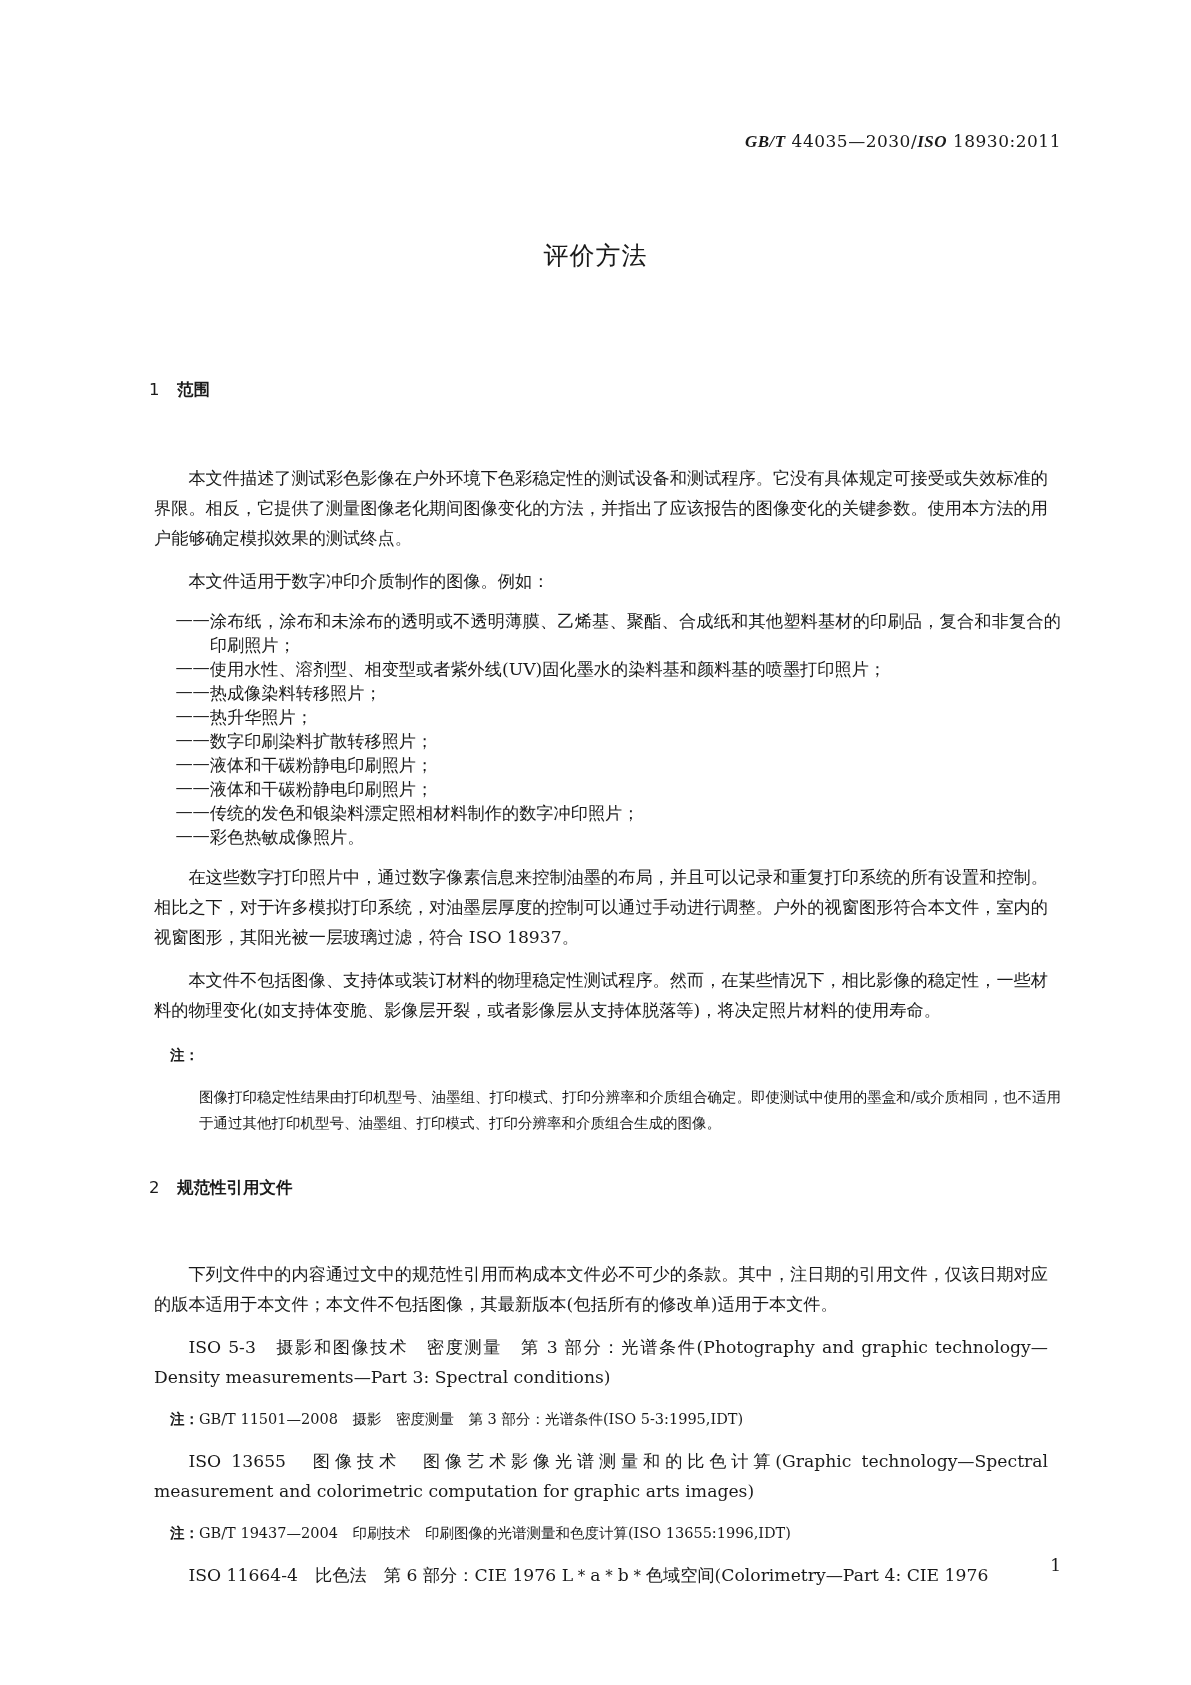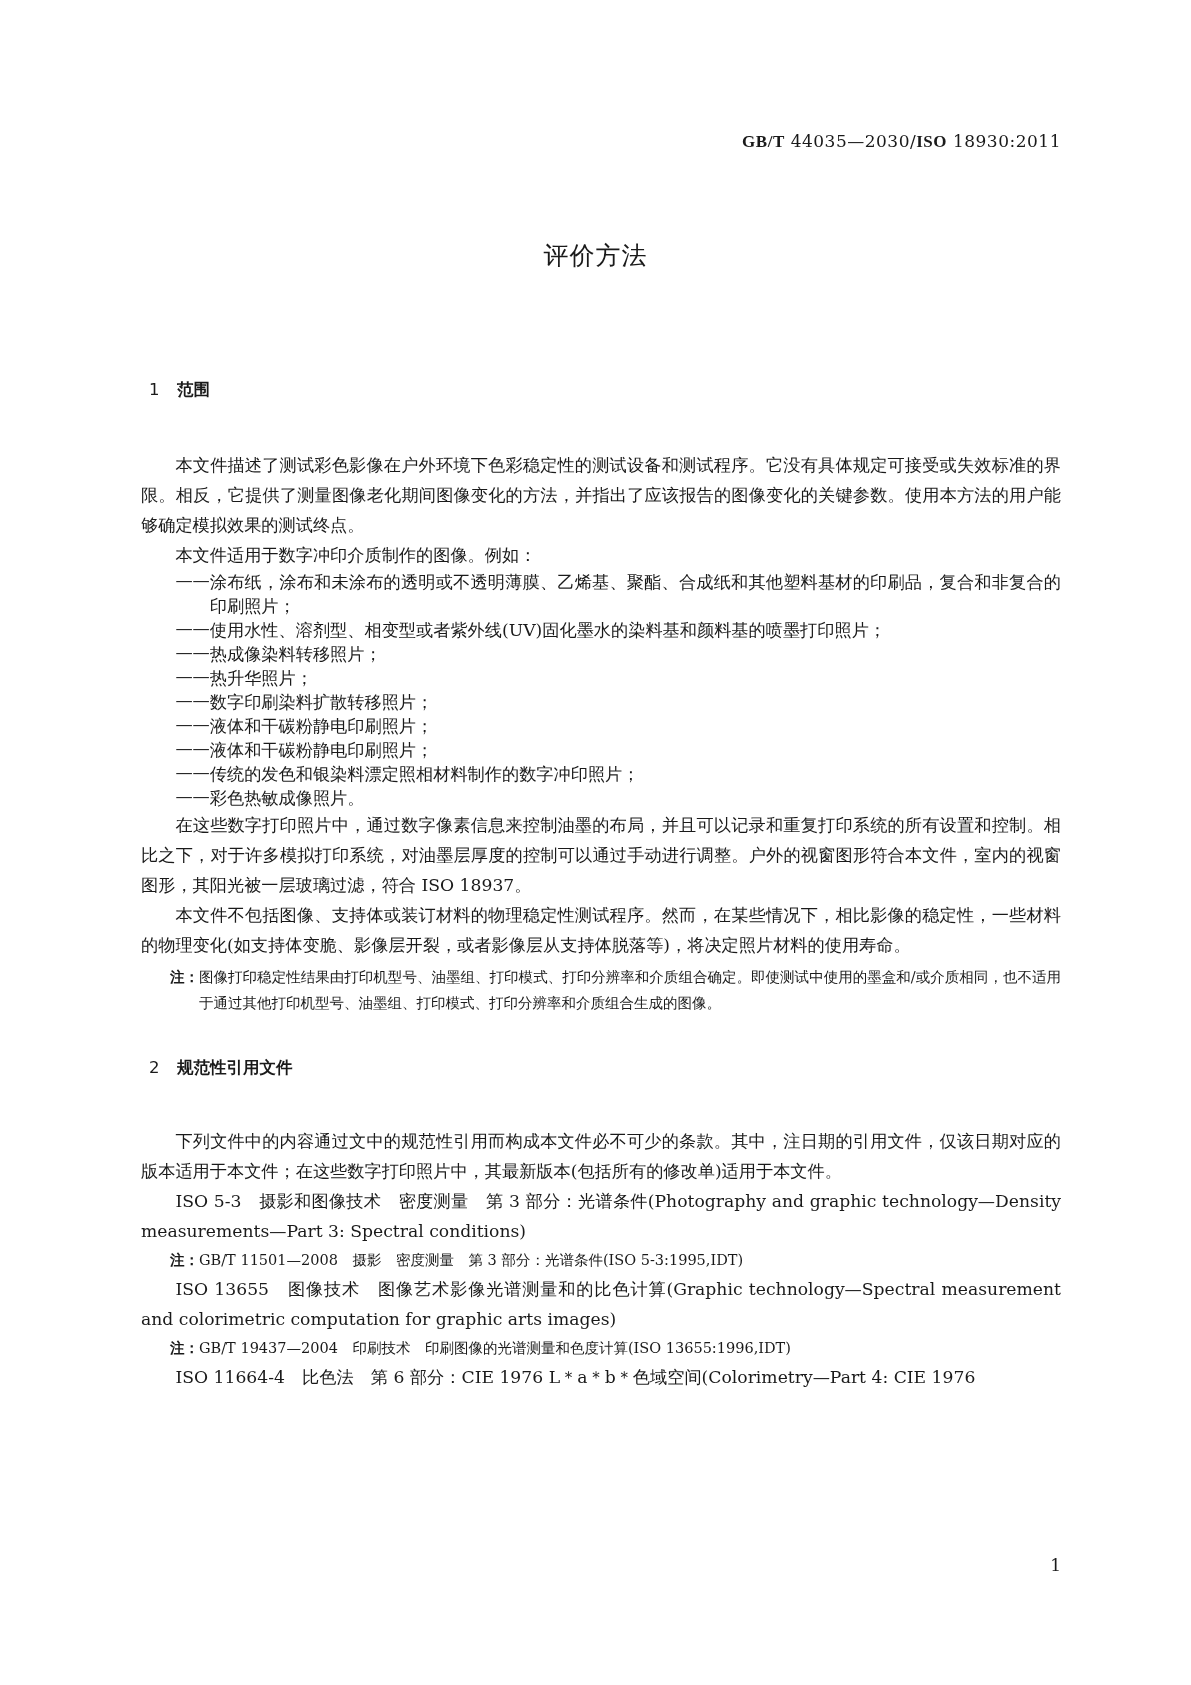--- a/index.html
+++ b/index.html
@@ -1,31 +1,31 @@
 <!DOCTYPE html>
 <html><head>
 <meta charset="utf-8">
 <style>
   html, body { margin: 0; padding: 0; background: #ffffff; }
   body { width: 1191px; height: 1685px; position: relative; overflow: hidden;
          font-family: "DejaVu Serif", "Liberation Serif", serif; color: #1a1a1a; }
   .header-code { position: absolute; top: 131px; right: 130px; font-size: 17px; letter-spacing: 0.5px; }
-  .header-code b { font-family: "Liberation Serif", serif; font-weight: bold; }
+  .header-code b { font-family: "Liberation Serif", serif; font-weight: bold; font-style: italic; }
   .title { position: absolute; top: 232px; left: 0; width: 100%; text-align: center;
            font-family: "DejaVu Sans", sans-serif; font-size: 25px; line-height: 47px; letter-spacing: 1px; }
   .content { position: absolute; left: 141px; width: 920px; top: 368px; font-size: 17.2px; }
   .section-heading { font-family: "DejaVu Sans", sans-serif; font-size: 16.5px; margin: 8px; height: 28px; line-height: 28px; font-weight: bold; }
   .section-heading .num { display: inline-block; width: 28px; font-weight: normal; }
-  p { margin: 0; line-height: 30px; text-align: justify; text-indent: 2em; }
+  p { margin: 13px; line-height: 30px; text-align: justify; text-indent: 2em; }
   .dash-item { padding-left: 2em; text-indent: 0; display: flex; }
   .dash-item .dash { flex: 0 0 auto; width: 2em; }
   .dash-item .txt { flex: 1; text-align: justify; }
   .note { font-size: 14.5px; line-height: 26px; padding-left: 2em; text-indent: 0; display: flex; }
   .note .lbl { flex: 0 0 auto; font-family: "DejaVu Sans", sans-serif; font-weight: bold; }
-  .note .txt { flex: 1; text-align: justify; }
+  .note .txt { flex: 1; text-align: justify; margin-top: 42px; }
   .ref { text-indent: 2em; }
   .ref-note { font-size: 14.5px; line-height: 28px; padding-left: 2em; text-indent: 0; }
   .ref-note .lbl { font-family: "DejaVu Sans", sans-serif; font-weight: bold; }
   .page-num { position: absolute; top: 1555px; right: 130px; font-size: 17px; }
 </style>
 </head>
 <body>
 
 <div class="header-code"><b>GB/T</b><span> 44035—2030/</span><b>ISO</b><span> 18930:2011</span></div>
 
@@ -80,21 +80,21 @@
   <div style="height:4px"></div>
   <div class="note">
       <span class="lbl">注：</span>
       <span class="txt">图像打印稳定性结果由打印机型号、油墨组、打印模式、打印分辨率和介质组合确定。即使测试中使用的墨盒和/或介质相同，也不适用于通过其他打印机型号、油墨组、打印模式、打印分辨率和介质组合生成的图像。</span>
     </div>
 
   <div style="height:30px"></div>
 
   <h2 class="section-heading"><span class="num">2</span><span>规范性引用文件</span></h2>
   <div style="height:36px"></div>
-  <p>下列文件中的内容通过文中的规范性引用而构成本文件必不可少的条款。其中，注日期的引用文件，仅该日期对应的版本适用于本文件；在这些数字打印照片中，其最新版本(包括所有的修改单)适用于本文件。</p>
+  <p>下列文件中的内容通过文中的规范性引用而构成本文件必不可少的条款。其中，注日期的引用文件，仅该日期对应的版本适用于本文件；本文件不包括图像，其最新版本(包括所有的修改单)适用于本文件。</p>
   <p class="ref">ISO 5-3　摄影和图像技术　密度测量　第 3 部分：光谱条件(Photography and graphic technology—Density measurements—Part 3: Spectral conditions)</p>
   <div class="ref-note"><span class="lbl">注：</span><span>GB/T 11501—2008　摄影　密度测量　第 3 部分：光谱条件(ISO 5-3:1995,IDT)</span></div>
   <p class="ref">ISO 13655　图像技术　图像艺术影像光谱测量和的比色计算(Graphic technology—Spectral measurement and colorimetric computation for graphic arts images)</p>
   <div class="ref-note"><span class="lbl">注：</span><span>GB/T 19437—2004　印刷技术　印刷图像的光谱测量和色度计算(ISO 13655:1996,IDT)</span></div>
   <p class="ref" style="white-space:nowrap;overflow:hidden;">ISO 11664-4　比色法　第 6 部分：CIE 1976 L＊a＊b＊色域空间(Colorimetry—Part 4: CIE 1976</p>
 </div>
 
 <div class="page-num">1</div>
 
 </body></html>

